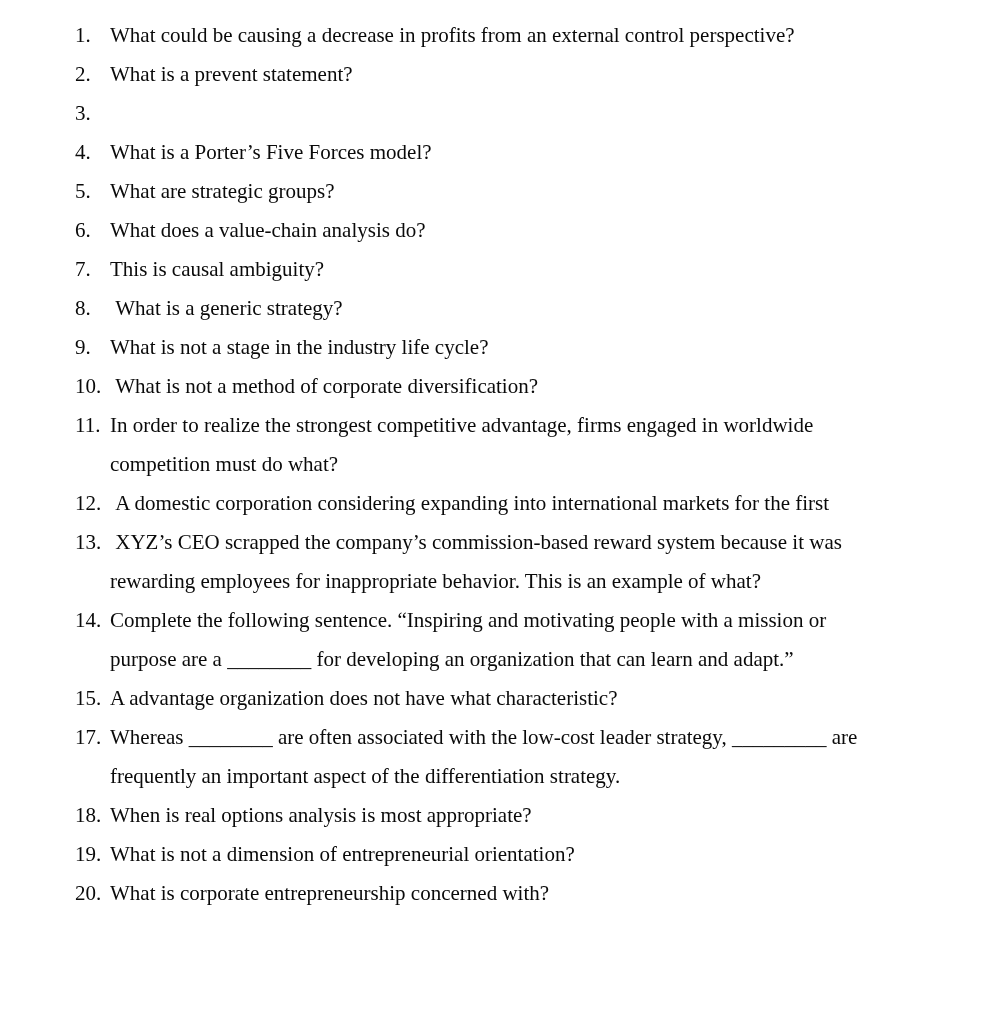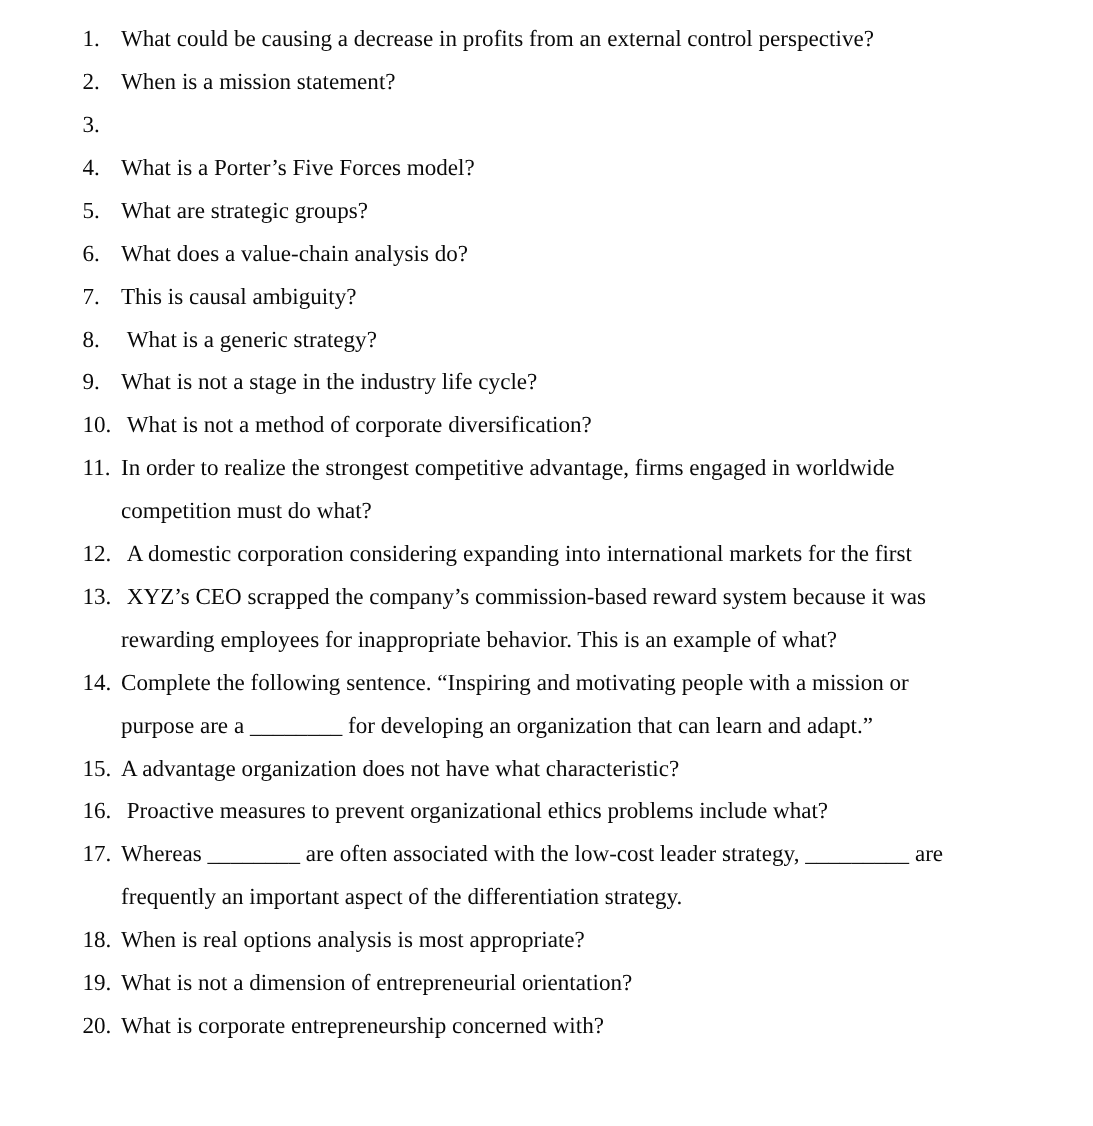--- a/index.html
+++ b/index.html
@@ -45,21 +45,21 @@
   <div id="question-list">
       <div class="q-item">
         <span class="q-num">1.</span>
         <div class="q-text">
           <span class="q-line">What could be causing a decrease in profits from an external control perspective?</span>
         </div>
       </div>
       <div class="q-item">
         <span class="q-num">2.</span>
         <div class="q-text">
-          <span class="q-line">When is a mission statement?</span>
+          <span class="q-line">What is a prevent statement?</span>
         </div>
       </div>
       <div class="q-item">
         <span class="q-num">3.</span>
       </div>
       <div class="q-item">
         <span class="q-num">4.</span>
         <div class="q-text">
           <span class="q-line">What is a Porter’s Five Forces model?</span>
         </div>
@@ -127,26 +127,20 @@
           <span class="q-line">purpose are a ________ for developing an organization that can learn and adapt.”</span>
         </div>
       </div>
       <div class="q-item">
         <span class="q-num">15.</span>
         <div class="q-text">
           <span class="q-line">A advantage organization does not have what characteristic?</span>
         </div>
       </div>
       <div class="q-item">
-        <span class="q-num">16.</span>
-        <div class="q-text">
-          <span class="q-line">&nbsp;Proactive measures to prevent organizational ethics problems include what?</span>
-        </div>
-      </div>
-      <div class="q-item">
         <span class="q-num">17.</span>
         <div class="q-text">
           <span class="q-line">Whereas ________ are often associated with the low-cost leader strategy, _________ are</span>
           <span class="q-line">frequently an important aspect of the differentiation strategy.</span>
         </div>
       </div>
       <div class="q-item">
         <span class="q-num">18.</span>
         <div class="q-text">
           <span class="q-line">When is real options analysis is most appropriate?</span>

